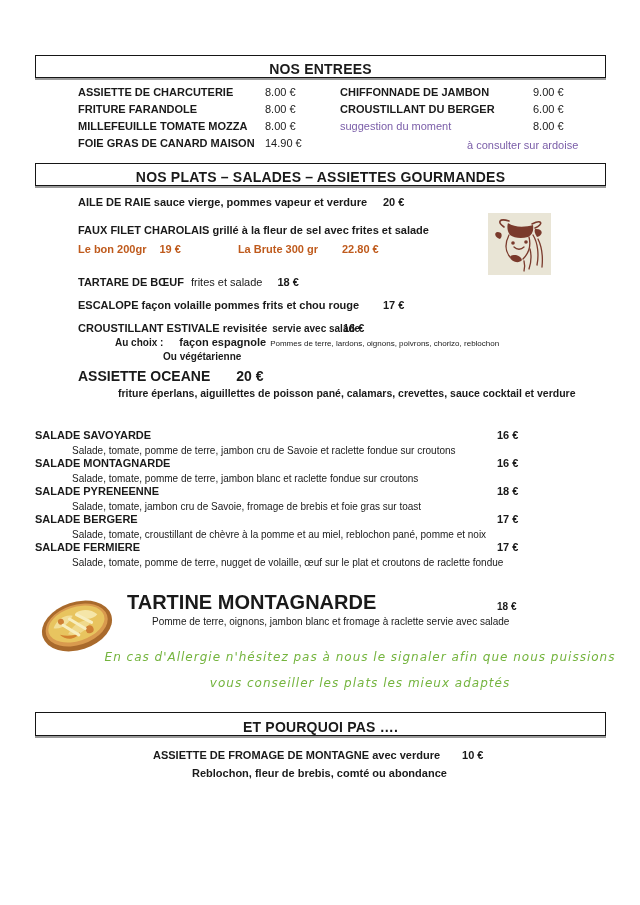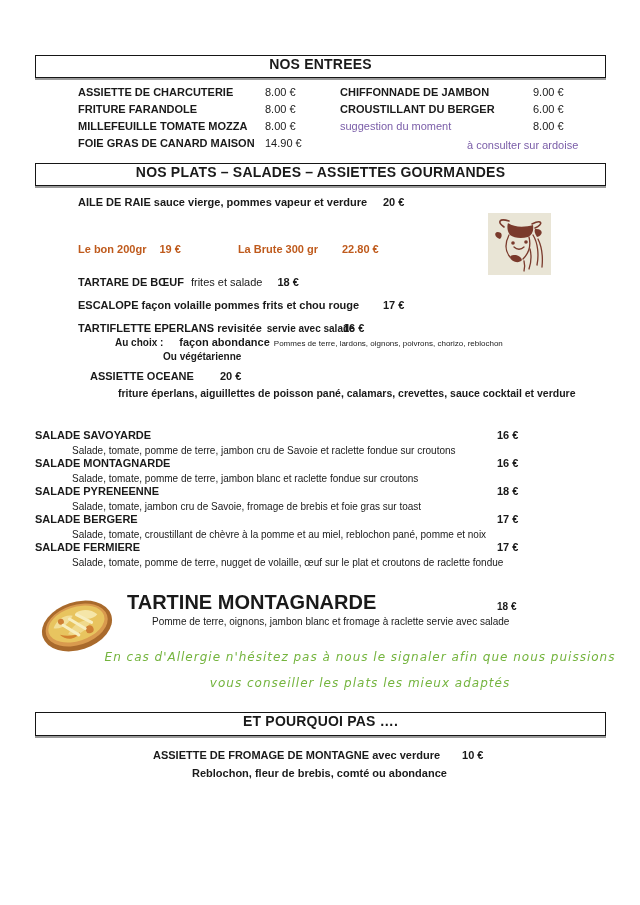--- a/index.html
+++ b/index.html
@@ -4,21 +4,21 @@
 <style>
   html,body{margin:0;padding:0;}
   body{width:640px;height:905px;background:#ffffff;overflow:hidden;}
   .page{position:relative;width:640px;height:905px;background:#fff;
         font-family:"Liberation Sans",sans-serif;color:#1a1a1a;}
   .t{position:absolute;white-space:nowrap;font-size:11px;line-height:13px;}
   .b{font-weight:bold;}
   .reg{font-weight:normal;}
   .secbox{position:absolute;left:35px;width:569px;height:21px;
           border:1px solid #161616;box-shadow:0 2px 0 #9a9a9a;
-          display:flex;align-items:flex-start;justify-content:center;
+          display:flex;align-items:flex-end;justify-content:center;
           font-weight:bold;font-size:14px;letter-spacing:.2px;}
   .col{position:absolute;font-size:11px;}
   .col > div{height:17px;line-height:17px;}
   .purple{color:var(--purple);font-weight:normal;}
   .orange{color:var(--orange);}
   .green-note{position:absolute;left:100px;width:520px;text-align:center;
               color:var(--green);font-style:italic;font-size:12px;
               letter-spacing:1px;font-family:"DejaVu Sans",cursive;}
   .sm{font-size:10px;}
   .tiny{font-size:8px;font-weight:normal;}
@@ -58,20 +58,21 @@
   </div>
   <div class="t purple" style="left:467px;top:139px">à consulter sur ardoise</div>
 
   <div class="secbox" style="top:163px">
     <span>NOS PLATS – SALADES – ASSIETTES GOURMANDES</span>
   </div>
 
   <div class="t b" style="left:78px;top:196px">AILE DE RAIE sauce vierge, pommes vapeur et verdure</div>
   <div class="t b" style="left:383px;top:196px">20 €</div>
 
+  <div class="t b" style="left:78px;top:224px">FAUX FILET CHAROLAIS grillé à la fleur de sel  avec  frites et salade</div>
   <div class="t b orange" style="left:78px;top:243px">
     <span>Le bon 200gr</span><span style="margin-left:13px">19 €</span><span style="margin-left:57px">La Brute 300 gr</span><span style="margin-left:24px">22.80 €</span>
   </div>
 
   <div style="position:absolute;left:488px;top:213px">
     <svg width="63" height="62" viewBox="0 0 63 62">
       <rect x="0" y="0" width="63" height="62" fill="#e9e5d6"></rect>
       <g stroke="#7a3a2c" fill="none" stroke-width="1.6" stroke-linecap="round">
         <path d="M16 14 C9 9, 11 5, 21 8"></path>
         <path d="M44 11 C54 6, 56 11, 47 15"></path>
@@ -97,29 +98,29 @@
   </div>
 
   <div class="t" style="left:78px;top:276px">
     <span class="b">TARTARE DE BŒUF</span><span class="reg" style="margin-left:7px">frites et salade</span><span class="b" style="margin-left:15px">18 €</span>
   </div>
 
   <div class="t b" style="left:78px;top:299px">ESCALOPE façon volaille pommes frits et chou rouge</div>
   <div class="t b" style="left:383px;top:299px">17 €</div>
 
   <div class="t" style="left:78px;top:322px">
-    <span class="b">TARTIFLETTE EPERLANS revisitée</span><span class="b sm" style="margin-left:5px">servie avec salade</span>
+    <span class="b">CROUSTILLANT ESTIVALE revisitée</span><span class="b sm" style="margin-left:5px">servie avec salade</span>
   </div>
   <div class="t b" style="left:343px;top:322px">16 €</div>
   <div class="t" style="left:115px;top:336px">
-    <span class="b sm">Au choix :</span><span class="b" style="margin-left:16px">façon abondance</span><span class="tiny" style="margin-left:4px">Pommes de terre, lardons, oignons, poivrons, chorizo, reblochon</span>
+    <span class="b sm">Au choix :</span><span class="b" style="margin-left:16px">façon espagnole</span><span class="tiny" style="margin-left:4px">Pommes de terre, lardons, oignons, poivrons, chorizo, reblochon</span>
   </div>
   <div class="t b sm" style="left:163px;top:350px">Ou végétarienne</div>
 
-  <div class="t" style="left:90px;top:370px;font-size:11px">
+  <div class="t" style="left:78px;top:370px;font-size:14px">
     <span class="b">ASSIETTE OCEANE</span><span class="b" style="margin-left:26px">20 €</span>
   </div>
   <div class="t b" style="left:118px;top:387px;font-size:10.5px">friture éperlans, aiguillettes de poisson pané, calamars, crevettes, sauce cocktail et verdure</div>
 
   <div>
     <div class="t b" style="left:35px;top:429px">SALADE SAVOYARDE</div>
     <div class="price-col" style="left:497px;top:429px">16 €</div>
     <div class="t reg sm" style="left:72px;top:444px">Salade, tomate, pomme de terre, jambon cru de Savoie et raclette fondue sur croutons</div>
 
     <div class="t b" style="left:35px;top:457px">SALADE MONTAGNARDE</div>

